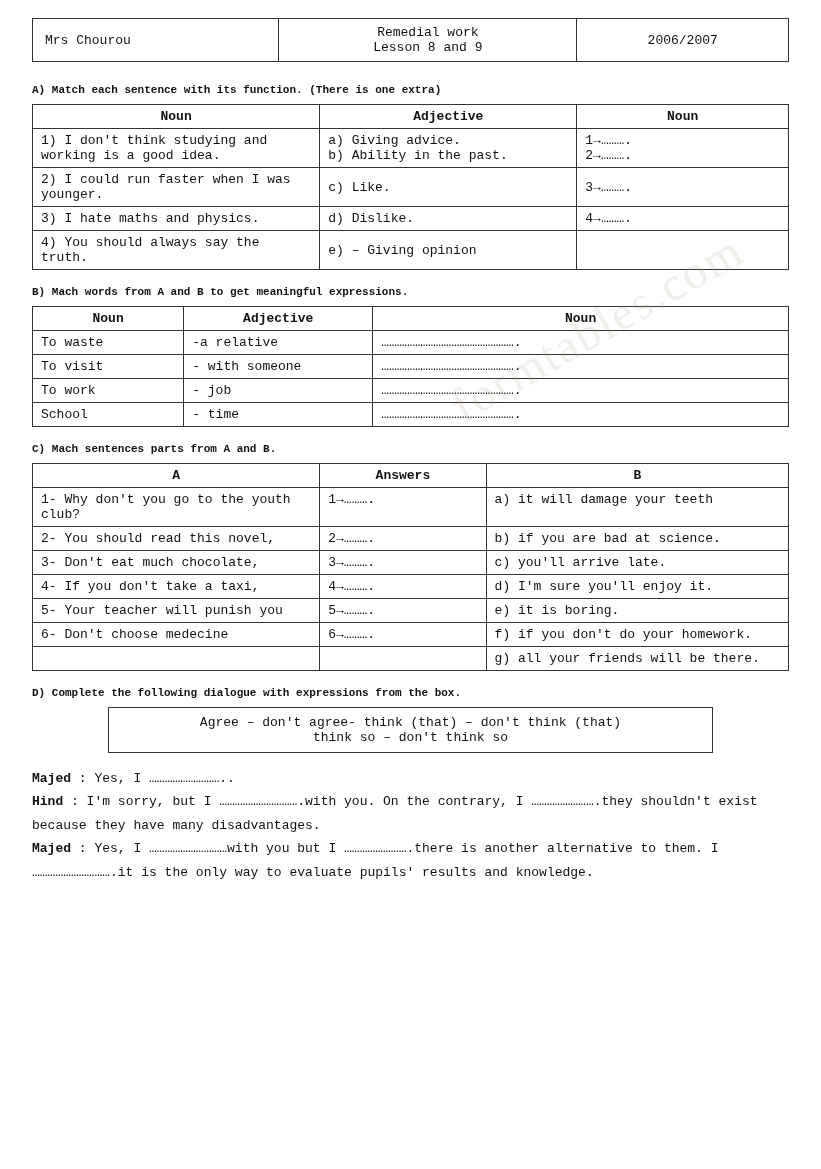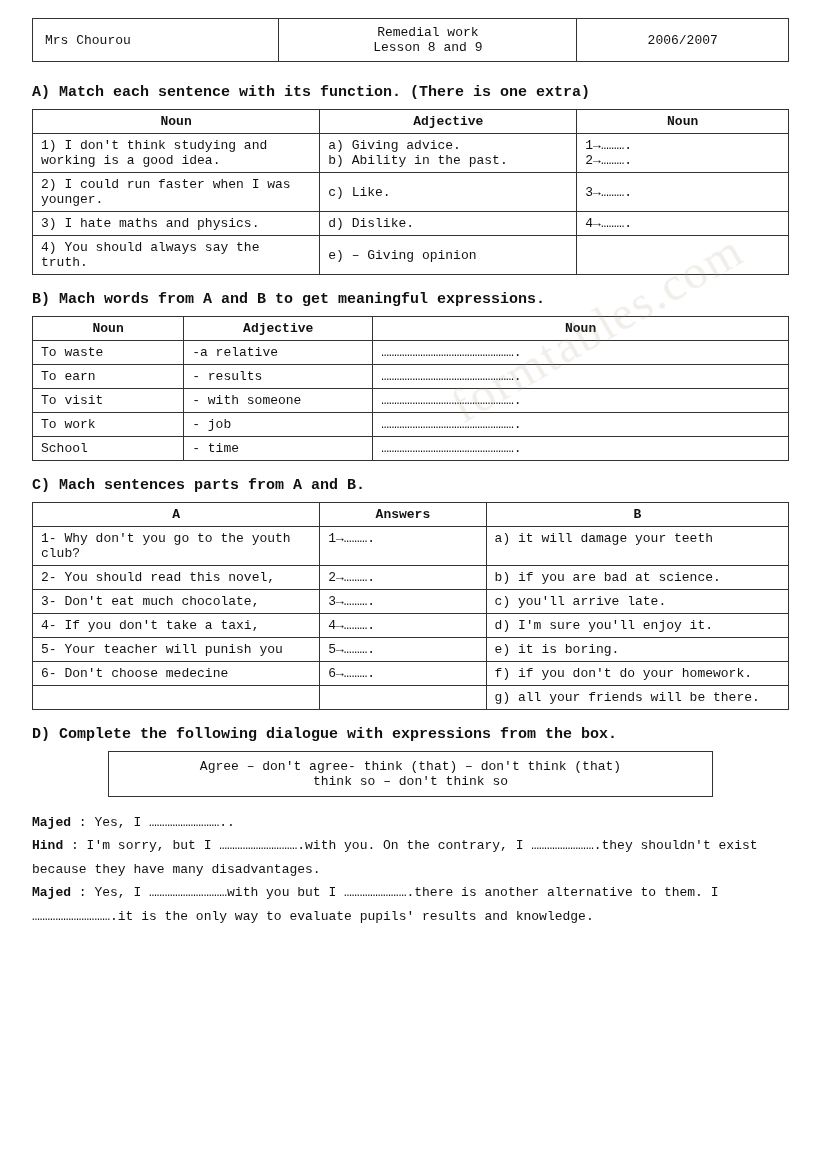--- a/index.html
+++ b/index.html
@@ -25,21 +25,21 @@
       text-align: center;
       font-size: 13px;
       margin-left: 20px;
     }
     .header-table td:first-child { text-align: left; }
 
     
     .section-title {
       font-weight: bold;
       margin: 16px 0 8px 0;
-      font-size: 15px;
+      font-size: 11px;
     }
 
     
     .ex-table {
       width: 100%;
       border-collapse: collapse;
       margin-bottom: 8px;
       font-size: 13px;
       padding-left: 20px;
     }
@@ -177,25 +177,20 @@
       <th>Noun</th>
     </tr>
   </thead>
   <tbody id="section-b-body">
   <tr>
     <td>To waste</td>
     <td>-a relative</td>
     <td>…………………………………………….</td>
   </tr>
       <tr>
-    <td>To earn</td>
-    <td>- results</td>
-    <td>…………………………………………….</td>
-  </tr>
-      <tr>
     <td>To visit</td>
     <td>- with someone</td>
     <td>…………………………………………….</td>
   </tr>
       <tr>
     <td>To work</td>
     <td>- job</td>
     <td>…………………………………………….</td>
   </tr>
       <tr>

